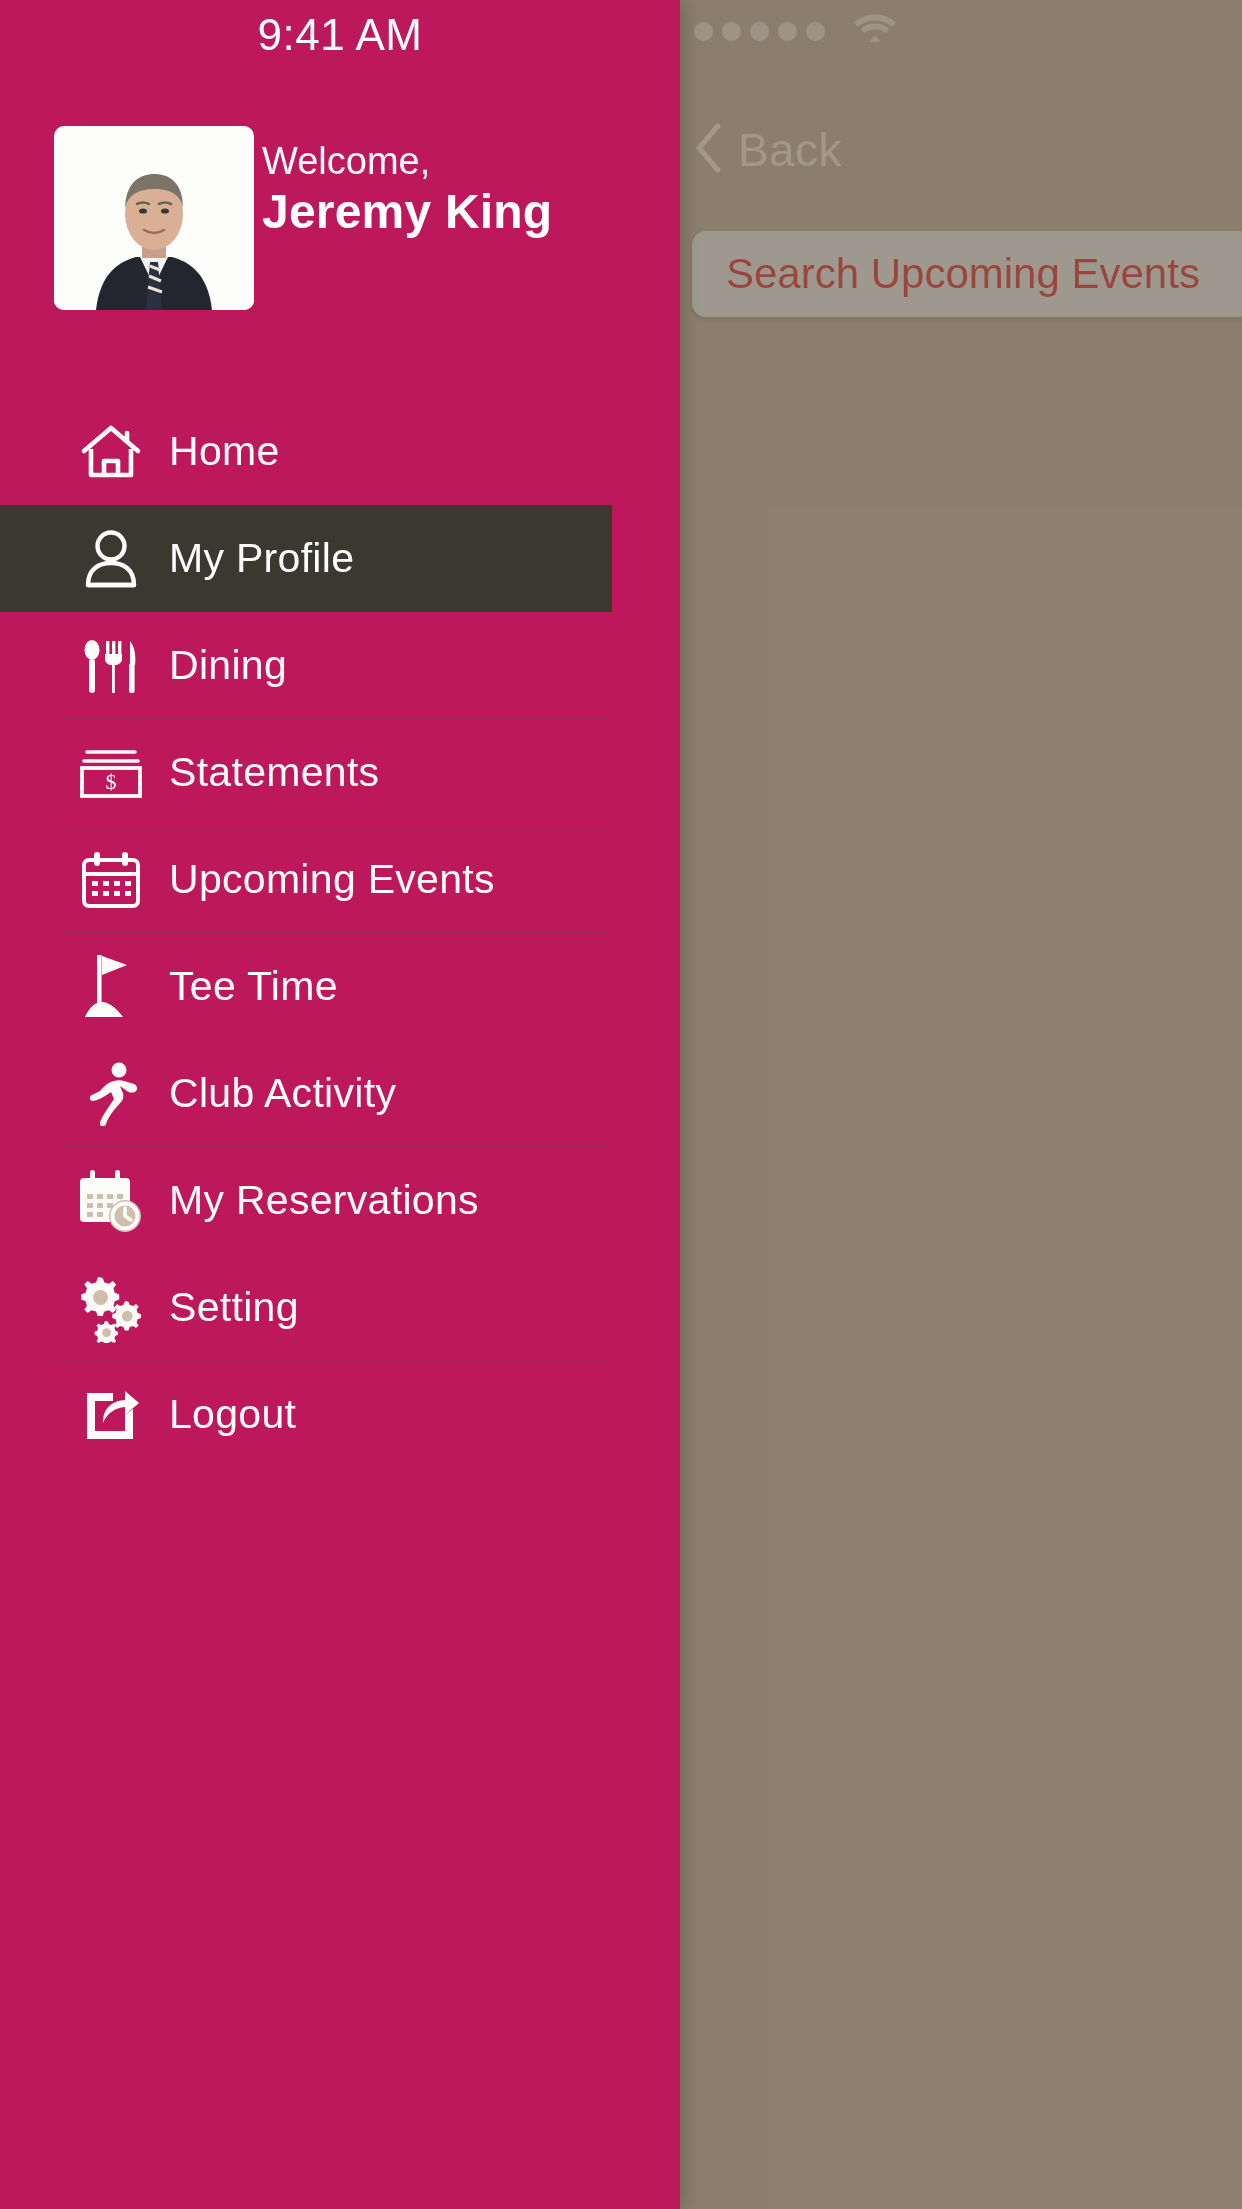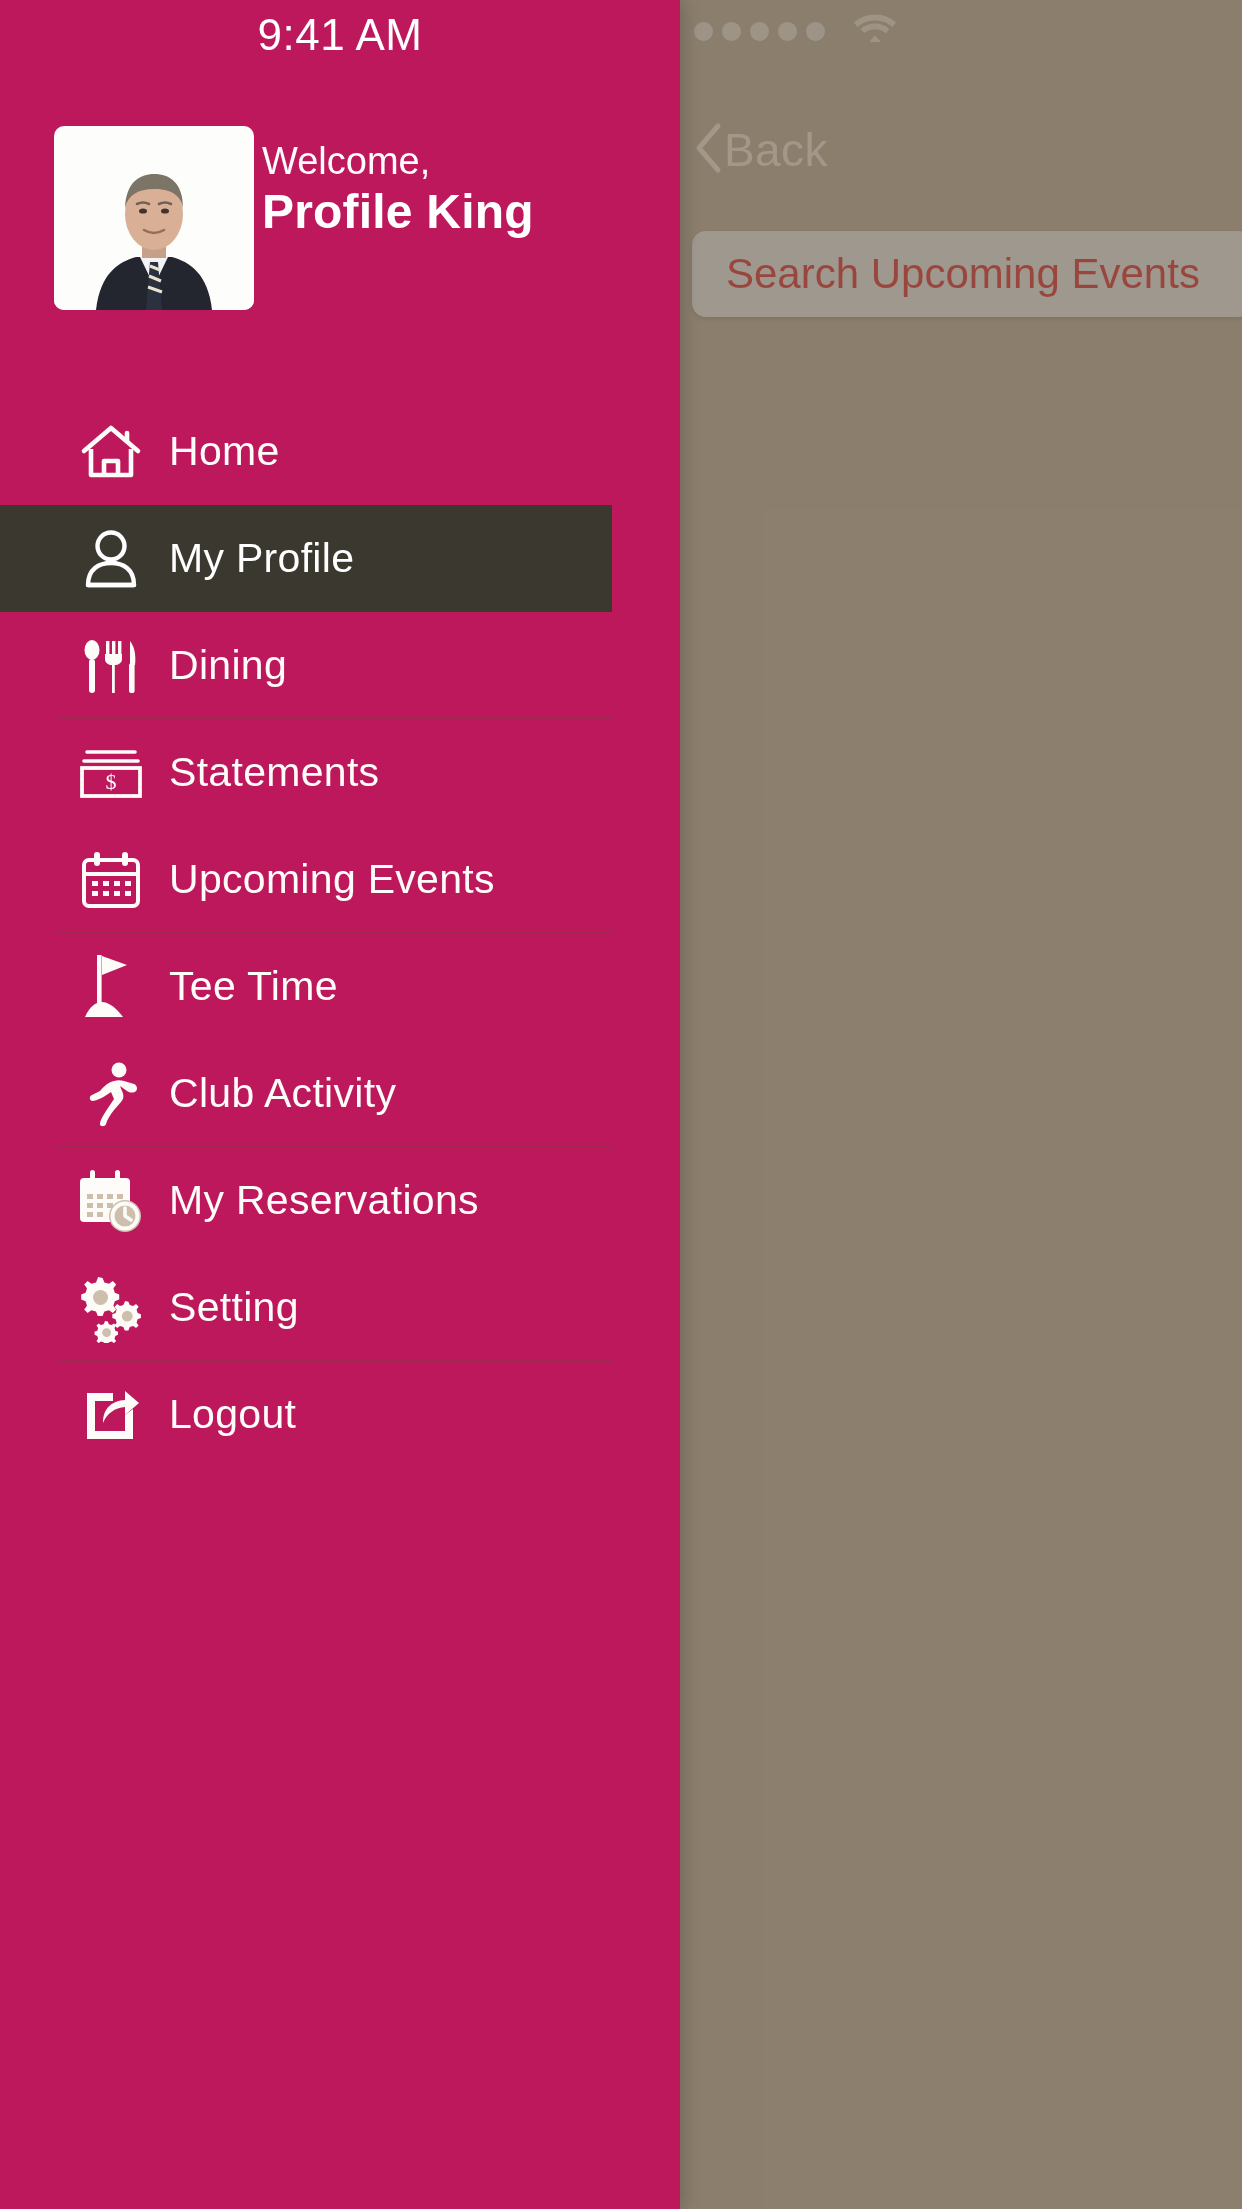--- a/index.html
+++ b/index.html
@@ -53,20 +53,21 @@
     display: block;
   }
   .wifi-icon { margin-left: 18px; display: block; }
 
   .back-row {
     position: absolute;
     left: 18px;
     top: 122px;
     display: flex;
     align-items: center;
+    gap: 14px;
   }
   .back-chev {
     display: block;
   }
   .back-label {
     font-size: 46px;
     color: #cac3b7;
     font-weight: 400;
     letter-spacing: 0.4px;
   }
@@ -333,21 +334,21 @@
 
           <ellipse cx="89" cy="53" rx="4" ry="2.6" fill="#40342c"></ellipse>
           <ellipse cx="111" cy="53" rx="4" ry="2.6" fill="#40342c"></ellipse>
           <path d="M83 46 Q89 43 95 46 M105 46 Q111 43 117 46" stroke="#6e6256" stroke-width="2.6" fill="none" stroke-linecap="round"></path>
 
           <path d="M90 72 Q100 78 110 72" stroke="#9c6a58" stroke-width="2.6" fill="none" stroke-linecap="round"></path>
         </svg>
       </div>
       <div class="welcome-block">
         <div class="welcome-small">Welcome,</div>
-        <div class="welcome-name">Profile King</div>
+        <div class="welcome-name">Jeremy King</div>
       </div>
     </div>
 
     <div class="nav">
 
       <div class="nav-item no-div">
         <span class="ico">
           <svg width="62" height="58" viewBox="0 0 62 58">
             <polyline points="4,28 31,5 58,28" fill="none" stroke="#fdfcf8" stroke-width="4.6" stroke-linecap="round" stroke-linejoin="round"></polyline>
             <polyline points="11,26 11,52 51,52 51,26" fill="none" stroke="#fdfcf8" stroke-width="4.6" stroke-linejoin="round"></polyline>

